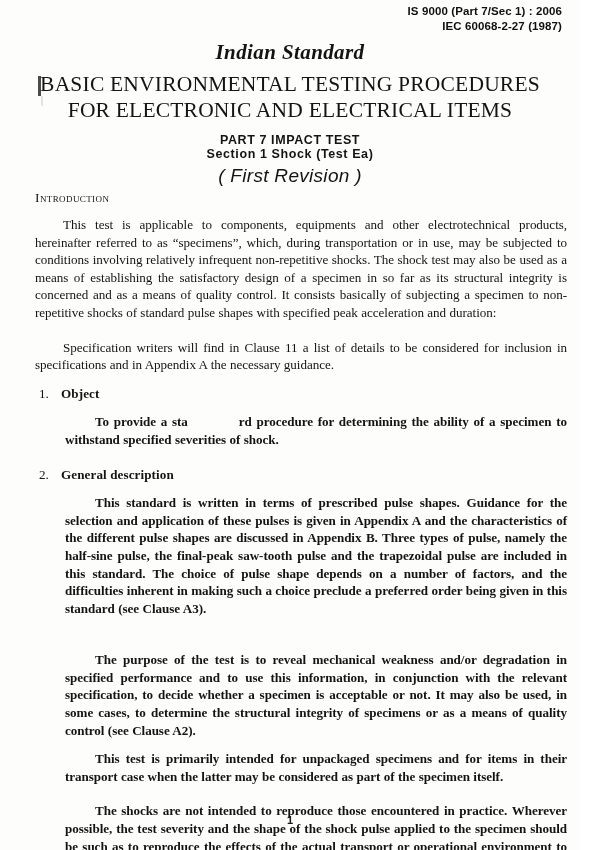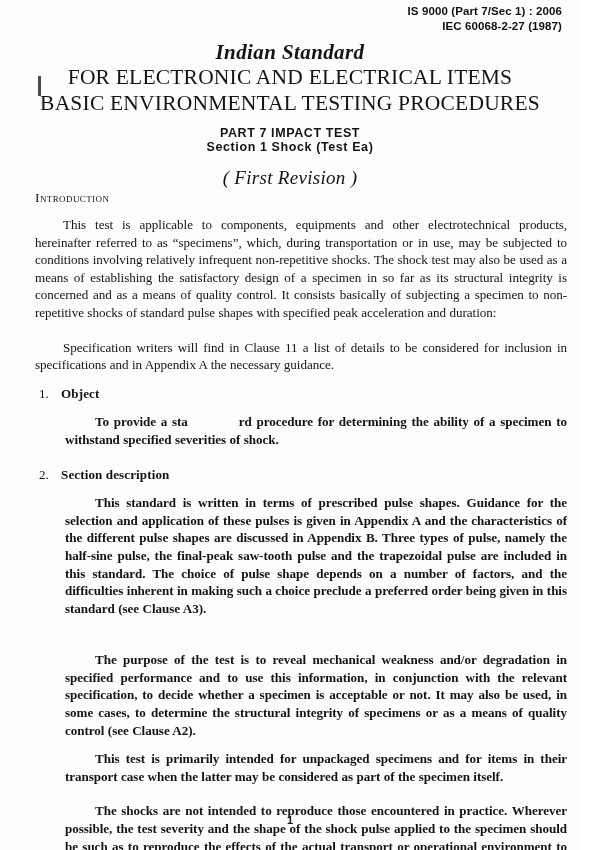--- a/index.html
+++ b/index.html
@@ -39,20 +39,21 @@
     left: 24px;
     right: 24px;
     text-align: center;
   }
   .indian-standard {
     font-family: "Liberation Serif", serif;
     font-style: italic;
     font-weight: bold;
     font-size: 21px;
     letter-spacing: 0.4px;
+    margin-bottom: 7px;
   }
   .main-title {
     font-family: "Liberation Serif", serif;
     font-size: 21.5px;
     line-height: 25.5px;
     letter-spacing: 0.2px;
     font-weight: normal;
   }
   .part-line {
     font-family: "Liberation Sans", sans-serif;
@@ -61,24 +62,24 @@
     letter-spacing: 0.6px;
     margin-top: 10px;
   }
   .section-line {
     font-family: "Liberation Sans", sans-serif;
     font-weight: bold;
     font-size: 12.5px;
     letter-spacing: 0.6px;
   }
   .revision {
-    font-family: Liberation Serif, serif;
+    font-family: Liberation Sans, sans-serif;
     font-style: italic;
     font-size: 19px;
-    margin-top: 13px;
+    margin-top: 4px;
     letter-spacing: 0.3px;
   }
 
   
   .body-area {
     position: absolute;
     top: 190px;
     left: 35px;
     width: 532px;
   }
@@ -168,22 +169,22 @@
   <div class="scan-mark" style="left:38px; top:76px; width:3px; height:20px;"></div>
   <div class="scan-speck" style="left:41px; top:96px; width:2px; height:10px;"></div>
 
   <div class="doc-header">
     <div>IS 9000 (Part 7/Sec 1) : 2006</div>
     <div>IEC 60068-2-27 (1987)</div>
   </div>
 
   <div class="title-block">
     <div class="indian-standard">Indian Standard</div>
+    <div class="main-title">BASIC ENVIRONMENTAL TESTING PROCEDURES</div>
     <div class="main-title">FOR ELECTRONIC AND ELECTRICAL ITEMS</div>
-    <div class="main-title">BASIC ENVIRONMENTAL TESTING PROCEDURES</div>
     <div class="part-line">PART 7  IMPACT TEST</div>
     <div class="section-line">Section 1  Shock (Test Ea)</div>
     <div class="revision">( First Revision )</div>
   </div>
 
   <div class="body-area">
 
     <div class="intro-heading">Introduction</div>
 
     <p class="para">This test is applicable to components, equipments and other electrotechnical products, hereinafter referred to as “specimens”, which, during transportation or in use, may be subjected to conditions involving relatively infrequent non-repetitive shocks. The shock test may also be used as a means of establishing the satisfactory design of a specimen in so far as its structural integrity is concerned and as a means of quality control. It consists basically of subjecting a specimen to non-repetitive shocks of standard pulse shapes with specified peak acceleration and duration:</p>
@@ -202,21 +203,21 @@
     <div class="gap-sm"></div>
 
     <div class="sub-block">
       <p class="para"><span>To provide a sta</span><span class="faded-gap">nda</span><span>rd procedure for determining the ability of a specimen to withstand specified severities of shock.</span></p>
     </div>
 
     <div class="gap-md"></div>
 
     <div class="clause">
       <span class="clause-num">2.</span>
-      <span class="clause-title">Section description</span>
+      <span class="clause-title">General description</span>
     </div>
 
     <div class="gap-sm"></div>
 
     <div class="sub-block">
       <p class="para">This standard is written in terms of prescribed pulse shapes. Guidance for the selection and application of these pulses is given in Appendix A and the characteristics of the different pulse shapes are discussed in Appendix B. Three types of pulse, namely the half-sine pulse, the final-peak saw-tooth pulse and the trapezoidal pulse are included in this standard. The choice of pulse shape depends on a number of factors, and the difficulties inherent in making such a choice preclude a preferred order being given in this standard (see Clause A3).</p>
       <div class="gap-xl"></div>
       <p class="para">The purpose of the test is to reveal mechanical weakness and/or degradation in specified performance and to use this information, in conjunction with the relevant specification, to decide whether a specimen is acceptable or not. It may also be used, in some cases, to determine the structural integrity of specimens or as a means of quality control (see Clause A2).</p>
       <div class="gap-sm"></div>
       <p class="para">This test is primarily intended for unpackaged specimens and for items in their transport case when the latter may be considered as part of the specimen itself.</p>

